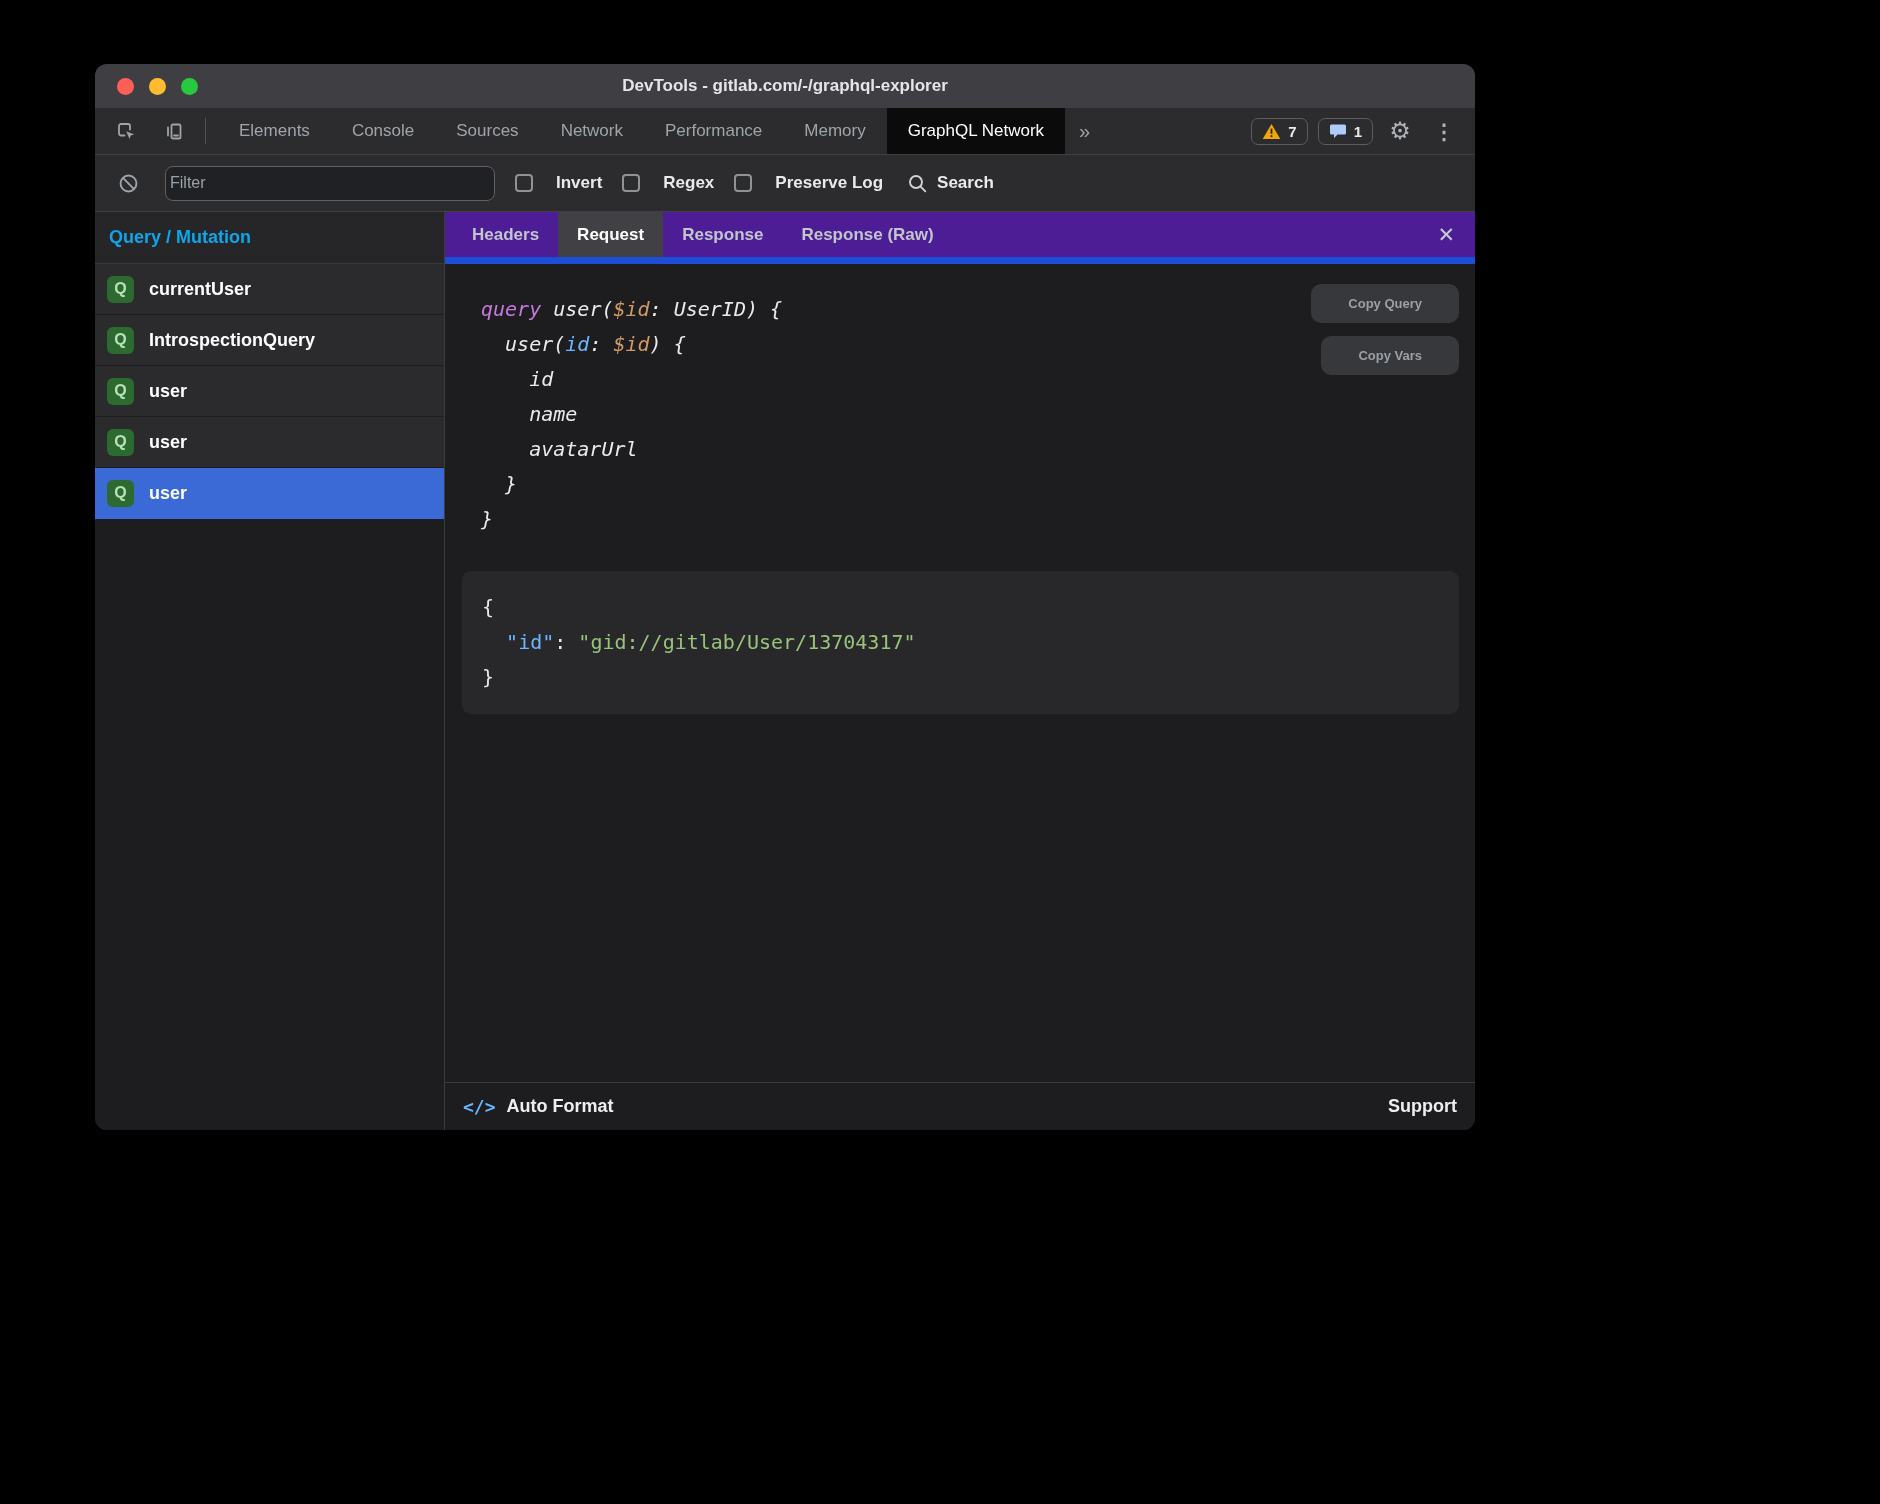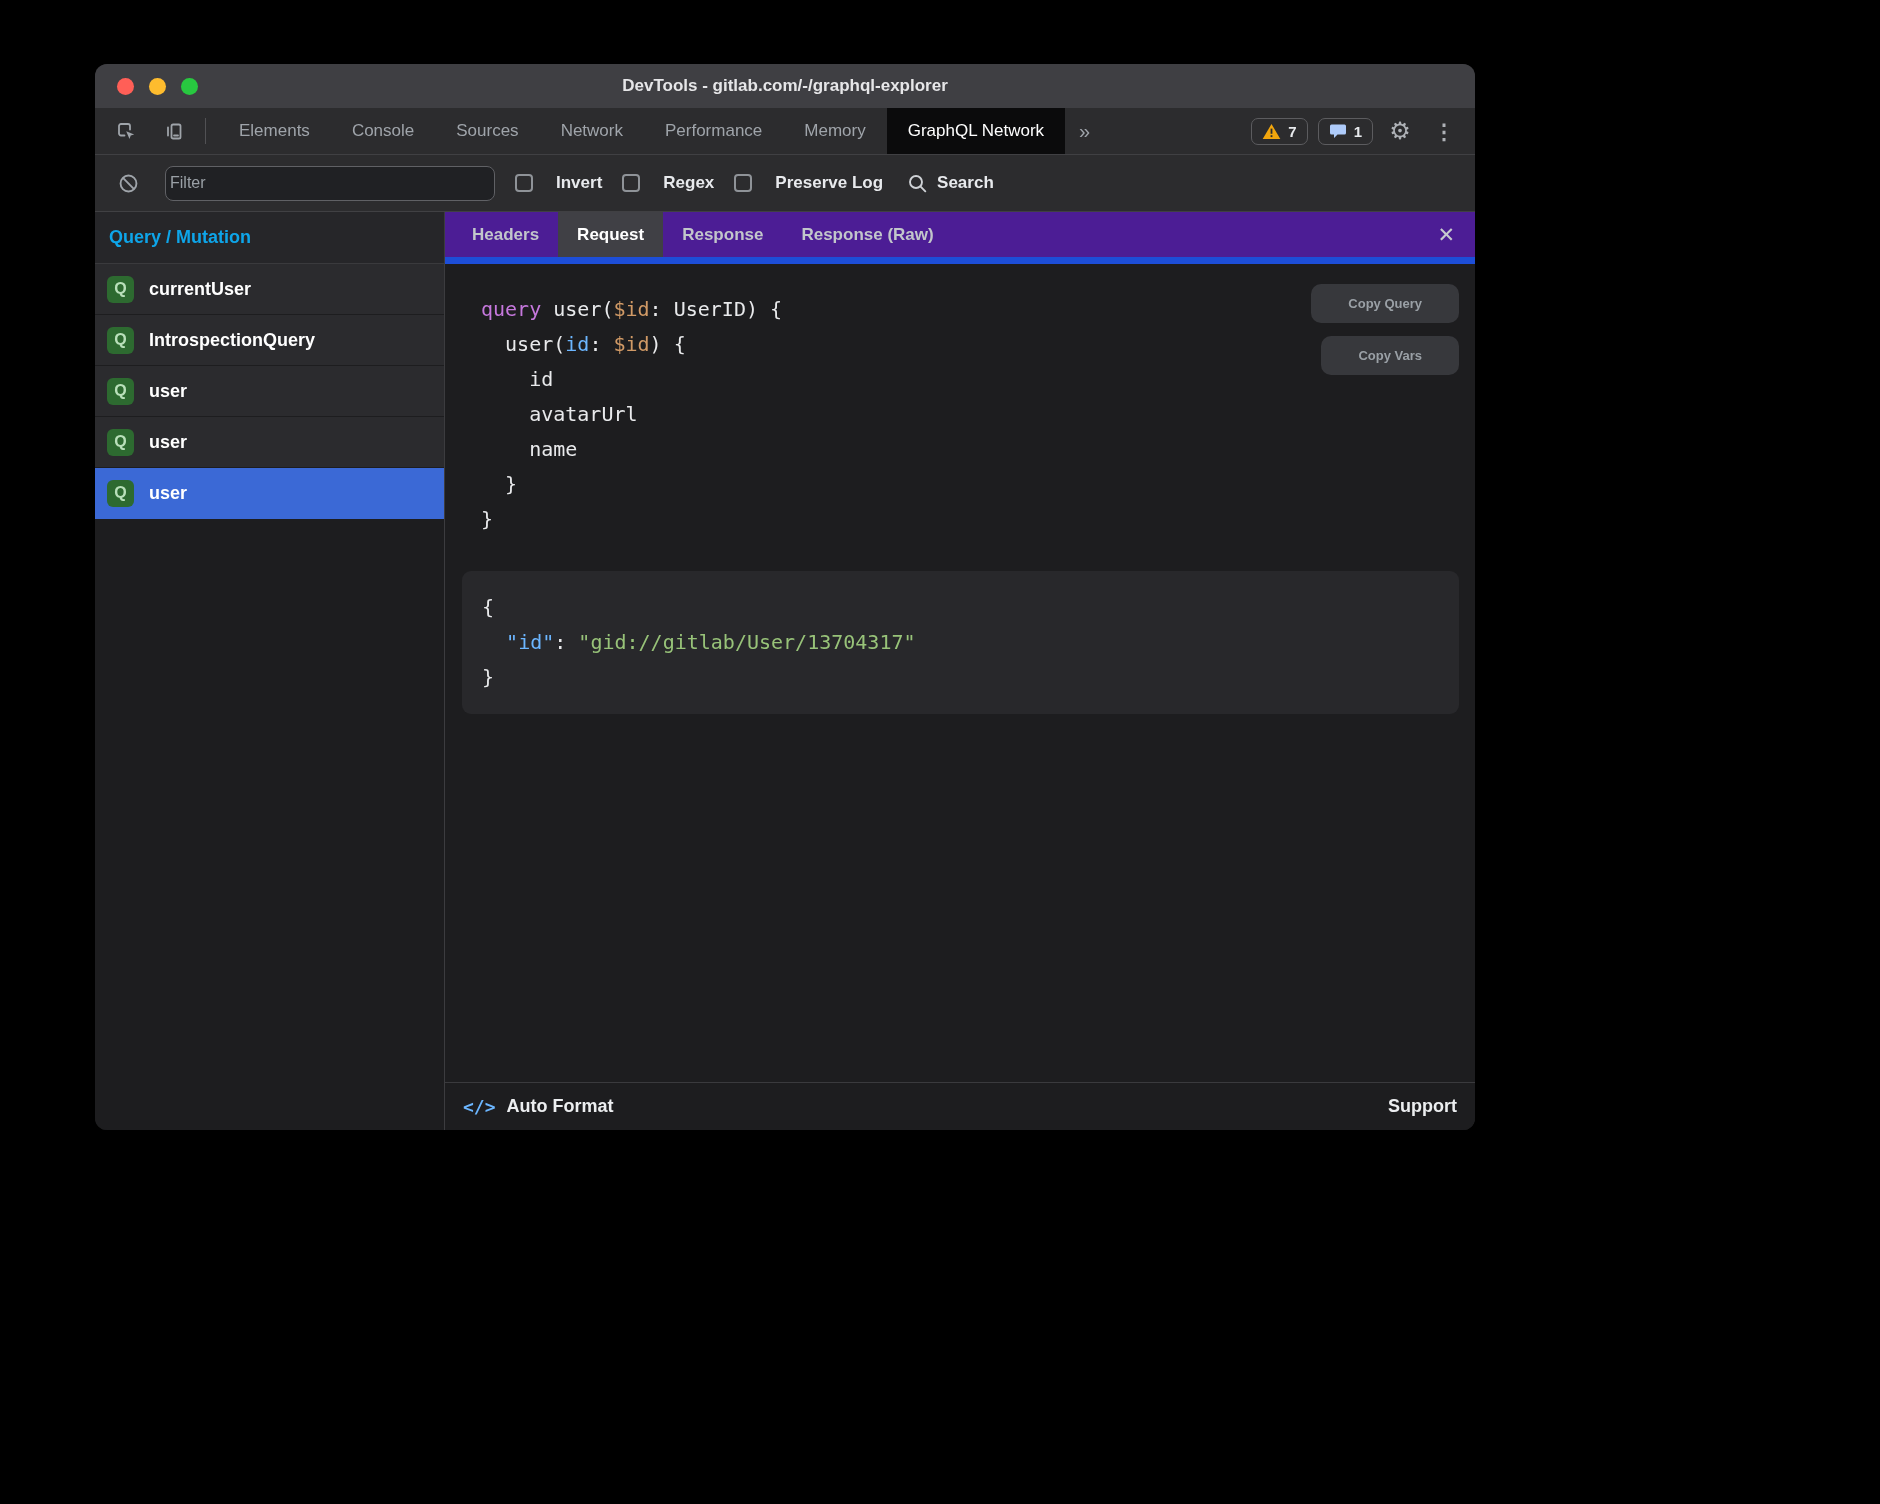--- a/index.html
+++ b/index.html
@@ -63,21 +63,21 @@
   .close-x { margin-left:auto; align-self:center; margin-right:20px; color:#c7cace; font-size:21px; line-height:1; cursor:default; }
 
   .content { flex:1; position:relative; padding:28px 16px 0 17px; background:#1d1d1f; overflow:hidden;
     font-family:"DejaVu Sans Mono", monospace; font-size:20px; }
   .code-line { line-height:35px; white-space:pre; }
   .tok-kw   { color:#c678dd; }
   .tok-var  { color:#d19a66; }
   .tok-attr { color:#6cb6ff; }
   .tok-str  { color:#98c379; }
   .tok-pl   { color:#e9eaec; }
-  .code-block { padding-left:19px; }
+  .code-block { padding-left:19px;font-style:italic; }
 
   .copy-stack { position:absolute; top:20px; right:16px; display:flex; flex-direction:column; align-items:flex-end; gap:13px; }
   .copy-btn { background:#37383c; border:none; border-radius:10px; padding:12px 37px; color:#9aa0a6;
     font-weight:700; font-size:13px; font-family:"Liberation Sans", sans-serif; cursor:default; }
 
   .vars-box { margin-top:34px; background:#28282b; border-radius:9px; padding:19px 20px; margin-right:0; }
 
   .panel-footer { height:48px; flex:0 0 auto; border-top:1px solid #3a3a3d; display:flex; align-items:center;
     padding:0 18px; gap:11px; background:#1d1d1f; }
   .af-icon { color:#6cb6ff; font-family:"DejaVu Sans Mono", monospace; font-weight:700; font-size:18px; }
@@ -222,22 +222,22 @@
       <div class="content">
         <div class="copy-stack">
           <button class="copy-btn">Copy Query</button>
           <button class="copy-btn">Copy Vars</button>
         </div>
 
         <div class="code-block">
             <div class="code-line"><span class="tok-kw">query</span><span class="tok-pl"> user(</span><span class="tok-var">$id</span><span class="tok-pl">: UserID) {</span></div>
             <div class="code-line"><span class="tok-pl">  user(</span><span class="tok-attr">id</span><span class="tok-pl">: </span><span class="tok-var">$id</span><span class="tok-pl">) {</span></div>
             <div class="code-line"><span class="tok-pl">    id</span></div>
+            <div class="code-line"><span class="tok-pl">    name</span></div>
             <div class="code-line"><span class="tok-pl">    avatarUrl</span></div>
-            <div class="code-line"><span class="tok-pl">    name</span></div>
             <div class="code-line"><span class="tok-pl">  }</span></div>
             <div class="code-line"><span class="tok-pl">}</span></div>
           </div>
 
         <div class="vars-box">
             <div class="code-line"><span class="tok-pl">{</span></div>
             <div class="code-line"><span class="tok-pl">  </span><span class="tok-attr">"id"</span><span class="tok-pl">: </span><span class="tok-str">"gid://gitlab/User/13704317"</span></div>
             <div class="code-line"><span class="tok-pl">}</span></div>
           </div>
       </div>

